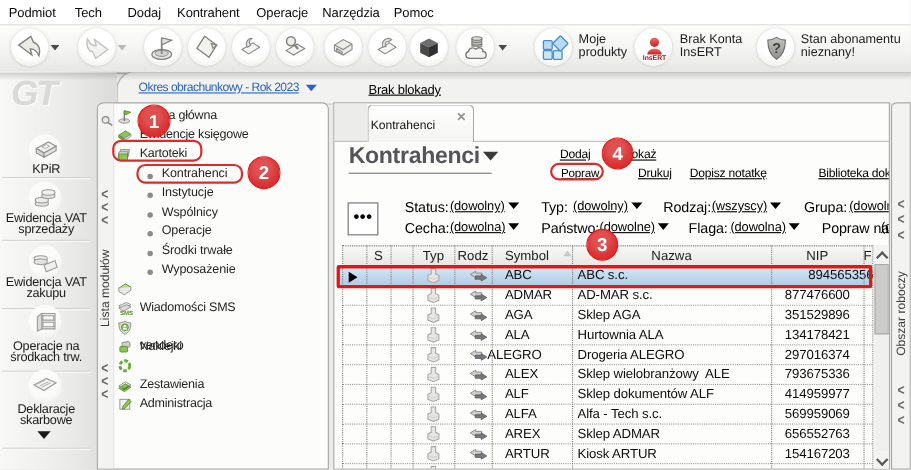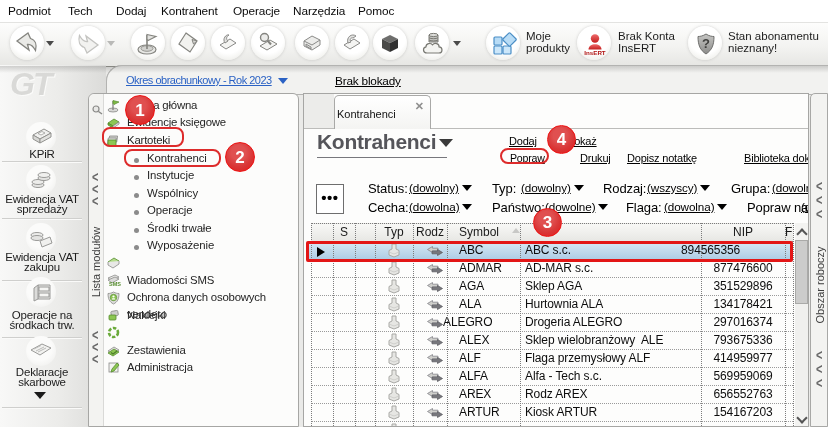--- a/index.html
+++ b/index.html
@@ -293,21 +293,20 @@
       <path d="M2 7 L9 4 L13 6 L6 10 Z" fill="#dcdcda" stroke="#8a8a88" stroke-width=".8"></path>
       <text x="3" y="13" font-size="5.5" font-weight="bold" fill="#568c2e" font-family="Liberation Sans">SMS</text>
     </svg>
   <div class="treerow" style="top:180px">Wiadomości SMS</div>
   <svg class="ticon" style="top:196px" viewBox="0 0 15 15">
       <path d="M7.5 2 C9.5 3.2 11.5 3.5 13 3.5 C13 9 11.5 12 7.5 14 C3.5 12 2 9 2 3.5 C3.5 3.5 5.5 3.2 7.5 2 Z" fill="#dcdcda" stroke="#8a8a88" stroke-width=".8"></path>
       <circle cx="7.5" cy="7.5" r="3.2" fill="#8dc653" stroke="#568c2e" stroke-width=".7"></circle>
       <circle cx="7.5" cy="6.5" r="1.1" fill="#fff"></circle>
       <path d="M5.5 9.5 C5.5 7.8 9.5 7.8 9.5 9.5 Z" fill="#fff"></path>
     </svg>
-  <div class="treerow" style="top:197px">Ochrona danych osobowych</div>
   <svg class="ticon" style="top:214px" viewBox="0 0 15 15">
       <rect x="5" y="3" width="7" height="5" rx="1" transform="rotate(-10 8 5)" fill="#cfcfcd" stroke="#8a8a88" stroke-width=".8"></rect>
       <rect x="3" y="7" width="7" height="5" rx="1" fill="#8dc653" stroke="#568c2e" stroke-width=".8"></rect>
     </svg>
   <div class="treerow" style="top:215px">Naklejki</div>
   <svg class="ticon" style="top:231px" viewBox="0 0 15 15">
       <circle cx="7.5" cy="7.5" r="4.5" fill="none" stroke="#6aaa3a" stroke-width="2.6" stroke-dasharray="3.4 1.6"></circle>
     </svg>
   <div class="treerow" style="top:214px">vendero</div>
   <svg class="ticon" style="top:249px" viewBox="0 0 15 15">
@@ -357,60 +356,61 @@
   <div class="fval" style="left:360px;top:106px">(dowolna)</div>
   <div class="flabel" style="left:443px;top:106px">Popraw na:</div>
   <div class="fval" style="left:497px;top:106px">(dowolna)</div>
 
   <div id="thead"></div>
   <div class="hcell" style="left:29px;width:22px;text-align:center">S</div>
   <div class="hcell" style="left:71px;width:38px;text-align:center">Typ</div>
   <div class="hcell" style="left:109px;width:34px;text-align:center">Rodz</div>
   <div class="hcell" style="left:155px">Symbol</div>
   <div class="hcell" style="left:208px;top:134px;width:0;height:0;border-left:4px solid transparent;border-right:4px solid transparent;border-bottom:5px solid #c8c8c6;"></div>
+  <div class="hcell" style="left:216px;width:181px;text-align:center">Nazwa</div>
   <div class="hcell" style="left:397px;width:84px;text-align:center">NIP</div>
   <div class="hcell" style="left:481px;width:8px;">F</div>
 
   <div class="vdot" style="left:7px"></div>
   <div class="vdot" style="left:29px"></div>
   <div class="vdot" style="left:51px"></div>
   <div class="vdot" style="left:71px"></div>
   <div class="vdot" style="left:109px"></div>
   <div class="vdot" style="left:143px"></div>
   <div class="vdot" style="left:216px"></div>
   <div class="vdot" style="left:397px"></div>
   <div class="vdot" style="left:481px"></div>
   <div class="vdot" style="left:489px"></div>
 
   <div class="cell" style="left:155px;top:149px">ABC</div>
     <div class="cell" style="left:221px;top:149px">ABC s.c.</div>
-    <div class="cell" style="left:377px;top:149px;width:84px;text-align:left">894565356</div>
+    <div class="cell" style="left:406px;top:149px;width:84px;text-align:right">894565356</div>
   <div class="cell" style="left:155px;top:167px">ADMAR</div>
     <div class="cell" style="left:221px;top:167px">AD-MAR s.c.</div>
     <div class="cell" style="left:397px;top:167px;width:84px;text-align:center">877476600</div>
   <div class="cell" style="left:155px;top:185px">AGA</div>
     <div class="cell" style="left:221px;top:185px">Sklep AGA</div>
     <div class="cell" style="left:397px;top:185px;width:84px;text-align:center">351529896</div>
   <div class="cell" style="left:155px;top:203px">ALA</div>
     <div class="cell" style="left:221px;top:203px">Hurtownia ALA</div>
     <div class="cell" style="left:397px;top:203px;width:84px;text-align:center">134178421</div>
   <div class="cell" style="left:139px;top:221px">ALEGRO</div>
     <div class="cell" style="left:221px;top:221px">Drogeria ALEGRO</div>
     <div class="cell" style="left:397px;top:221px;width:84px;text-align:center">297016374</div>
   <div class="cell" style="left:155px;top:239px">ALEX</div>
     <div class="cell" style="left:221px;top:239px">Sklep wielobranżowy&nbsp; ALE</div>
     <div class="cell" style="left:397px;top:239px;width:84px;text-align:center">793675336</div>
   <div class="cell" style="left:155px;top:257px">ALF</div>
-    <div class="cell" style="left:221px;top:257px">Flaga przemysłowy ALF</div>
+    <div class="cell" style="left:221px;top:257px">Sklep dokumentów ALF</div>
     <div class="cell" style="left:397px;top:257px;width:84px;text-align:center">414959977</div>
   <div class="cell" style="left:155px;top:275px">ALFA</div>
     <div class="cell" style="left:221px;top:275px">Alfa - Tech s.c.</div>
     <div class="cell" style="left:397px;top:275px;width:84px;text-align:center">569959069</div>
   <div class="cell" style="left:155px;top:293px">AREX</div>
-    <div class="cell" style="left:221px;top:293px">Rodz AREX</div>
+    <div class="cell" style="left:221px;top:293px">Sklep ADMAR</div>
     <div class="cell" style="left:397px;top:293px;width:84px;text-align:center">656552763</div>
   <div class="cell" style="left:155px;top:311px">ARTUR</div>
     <div class="cell" style="left:221px;top:311px">Kiosk ARTUR</div>
     <div class="cell" style="left:397px;top:311px;width:84px;text-align:center">154167203</div>
 
   <div class="hdot" style="top:147px"></div>
     <div class="hdot" style="top:165px"></div>
   <div class="hdot" style="top:183px"></div>
     <div class="hdot" style="top:201px"></div>
   <div class="hdot" style="top:219px"></div>

